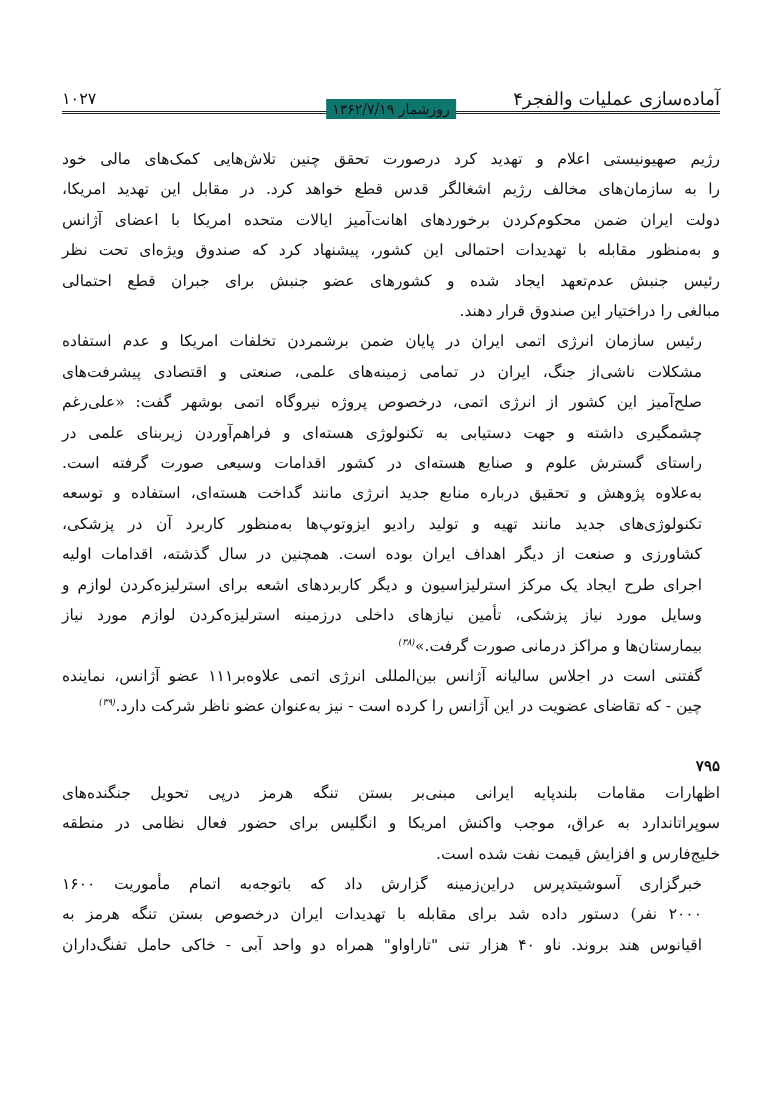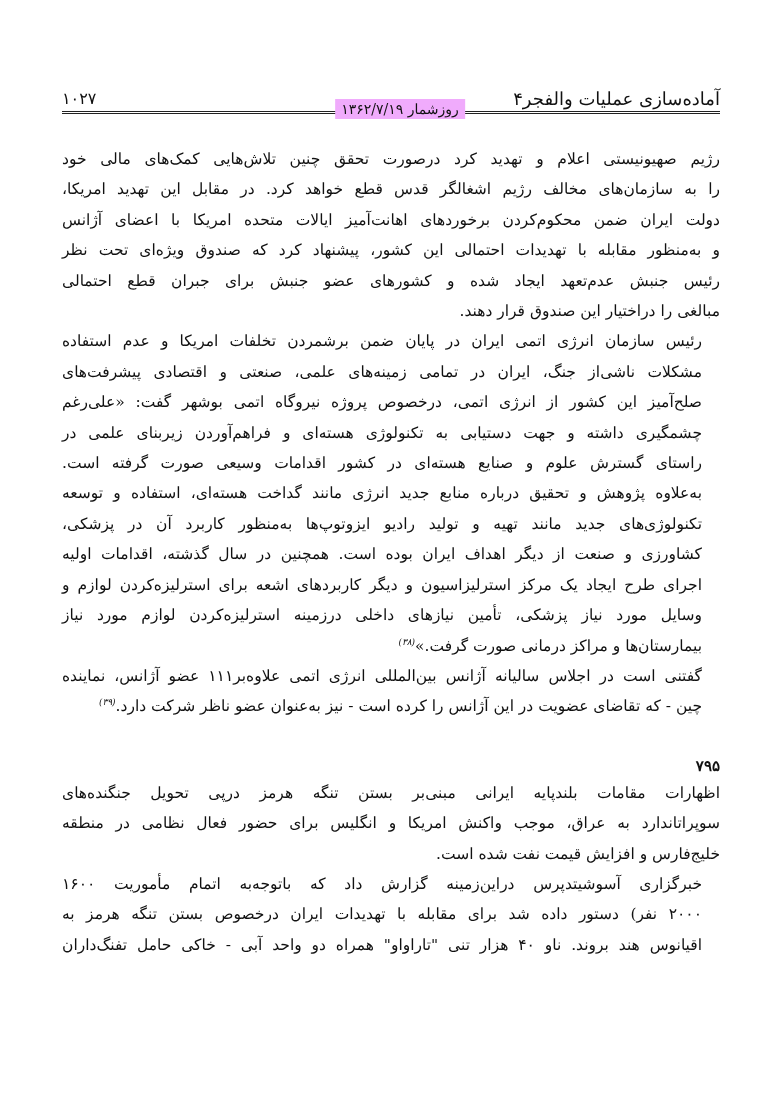--- a/index.html
+++ b/index.html
@@ -46,26 +46,25 @@
       right: 0;
       top: 23px;
       height: 0;
       border-top: 3px double #222;
     }
     .header-date {
       position: absolute;
       left: 50%;
       transform: translateX(-50%);
       top: 11px;
-      background: #f0abfc;
+      background: #0f766e;
       padding: 0 6px;
       font-size: 14px;
       line-height: 20px;
       white-space: nowrap;
-      margin-left: 9px;
     }
     .body-text {
       margin-top: 22px;
       font-size: 15.5px;
       line-height: 30.4px;
       text-align: justify;
       text-align-last: right;
     }
     .para {
       margin: 0;

